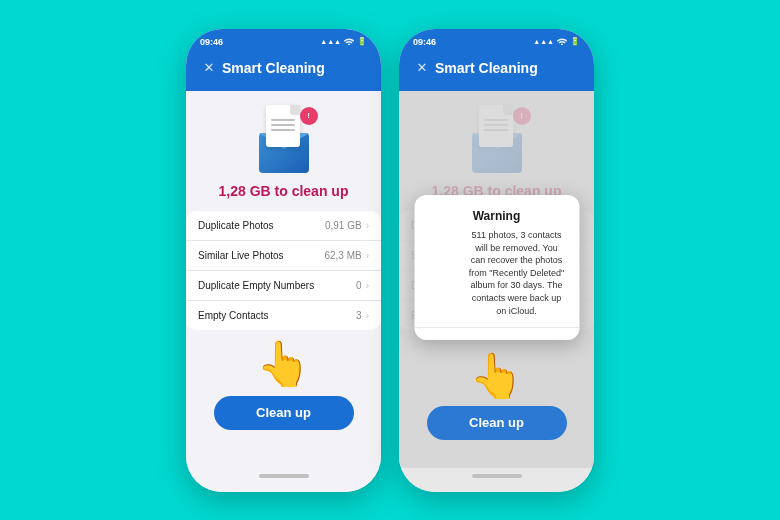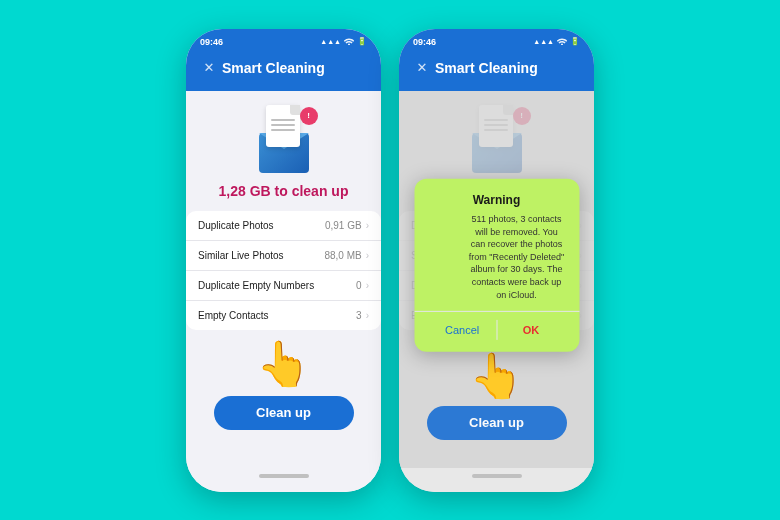--- a/index.html
+++ b/index.html
@@ -210,21 +210,21 @@
       top: 0; left: 0; right: 0; bottom: 0;
       background: rgba(200,200,200,0.55);
       z-index: 5;
       border-radius: 0 0 0 0;
     }
     .warning-dialog {
       position: absolute;
       top: 50%;
       left: 50%;
       transform: translate(-50%, -58%);
-      background: #bef264;
+      background: #ffffff;
       border-radius: 12px;
       padding: 14px 14px 12px;
       width: 165px;
       z-index: 10;
       box-shadow: 0 4px 20px rgba(0,0,0,0.25);
     }
     .warning-title {
       font-size: 12px;
       font-weight: 700;
       color: #1a1a1a;
@@ -329,21 +329,21 @@
       </div>
       <div class="storage-text">1,28 GB to clean up</div>
       <div class="list-items">
         <div class="list-item">
           <span class="list-item-label">Duplicate Photos</span>
           <span class="list-item-value">0,91 GB</span>
           <span class="list-item-chevron">›</span>
         </div>
         <div class="list-item">
           <span class="list-item-label">Similar Live Photos</span>
-          <span class="list-item-value">88,0 MB</span>
+          <span class="list-item-value">62,3 MB</span>
           <span class="list-item-chevron">›</span>
         </div>
         <div class="list-item">
           <span class="list-item-label">Duplicate Empty Numbers</span>
           <span class="list-item-value">0</span>
           <span class="list-item-chevron">›</span>
         </div>
         <div class="list-item">
           <span class="list-item-label">Empty Contacts</span>
           <span class="list-item-value">3</span>
@@ -407,25 +407,20 @@
           <span class="list-item-label">Emp...</span>
           <span class="list-item-value">3</span>
           <span class="list-item-chevron">›</span>
         </div>
       </div>
 
       <div class="warning-dialog">
         <div class="warning-title">Warning</div>
         <div class="warning-text">511 photos, 3 contacts will be removed. You can recover the photos from "Recently Deleted" album for 30 days. The contacts were back up on iCloud.</div>
         <div class="warning-divider"></div>
-        <div class="warning-buttons">
-          <span class="warning-cancel">Cancel</span>
-          <div class="warning-divider-v"></div>
-          <span class="warning-ok">OK</span>
-        </div>
       </div>
 
       <span class="hand-cursor-2">👆</span>
       <div class="clean-btn" style="position:relative;z-index:6;margin-top:4px;opacity:0.9;">Clean up</div>
     </div>
     <div class="phone-bottom" style="background:#e8e8e8;">
       <div class="bottom-bar"></div>
     </div>
   </div>
 

